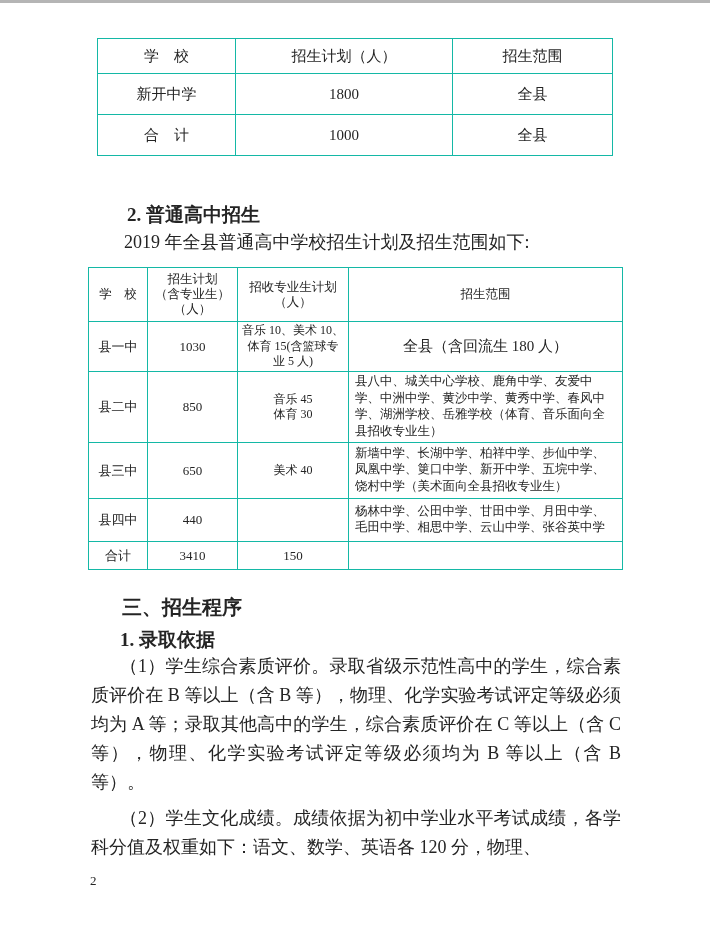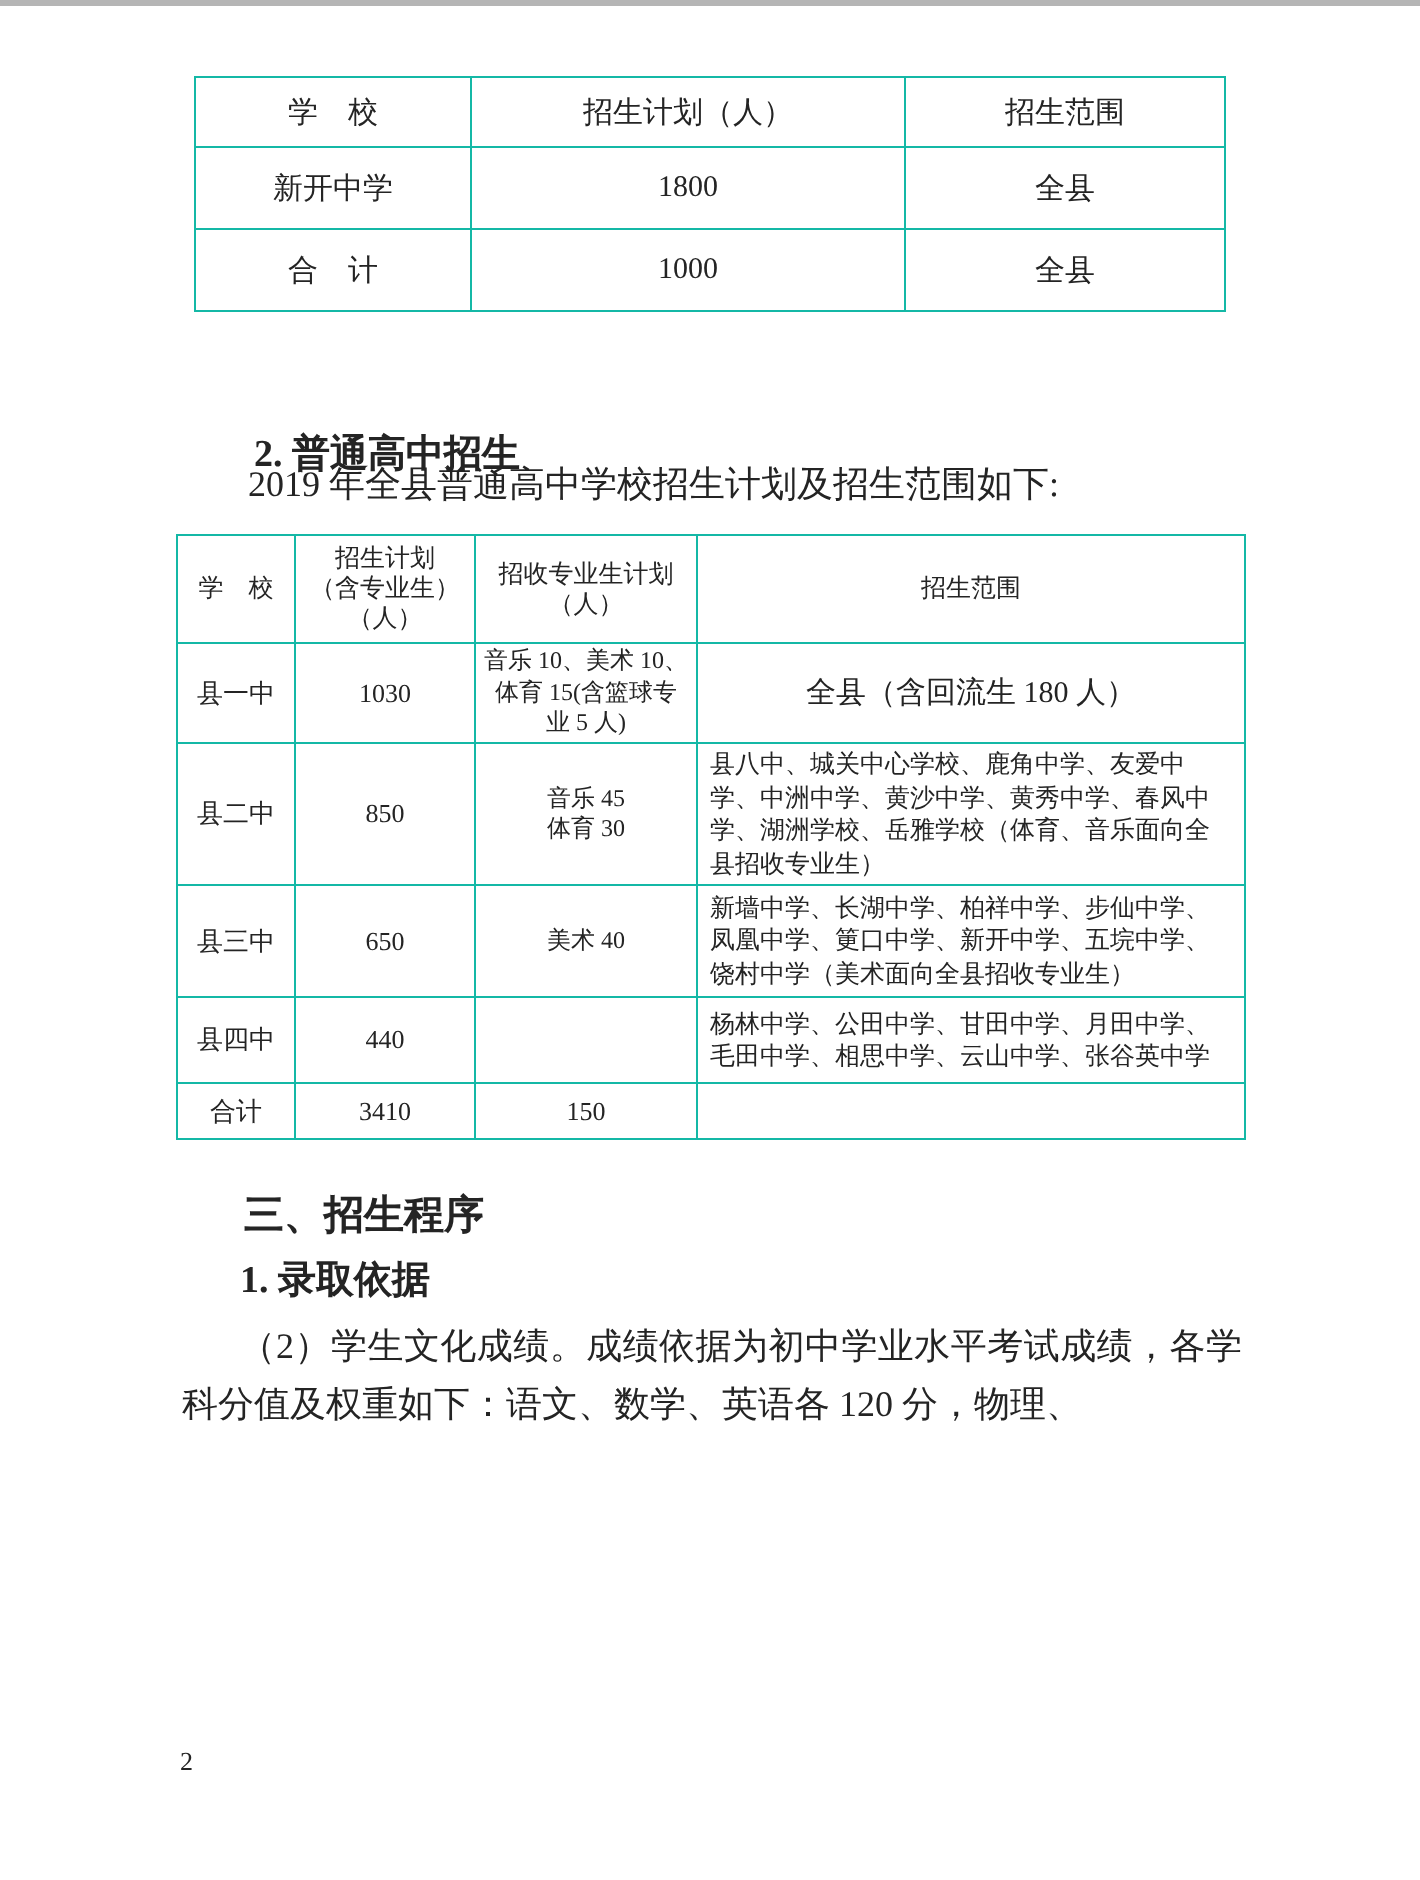--- a/index.html
+++ b/index.html
@@ -17,26 +17,26 @@
   
   #t1{position:absolute;left:97px;top:38px;width:515px;font-size:15px;}
   #t1 tr.hdr{height:35px;}
   #t1 tr.data{height:41px;}
 
   
   #t2{position:absolute;left:88px;top:267px;width:534px;font-size:13px;}
   #t2 .pre{white-space:pre-line;}
   #t2 td.hcell{font-size:12.5px;line-height:15px;}
   #t2 td.spec{font-size:12px;line-height:15.5px;}
-  #t2 td.range-left{text-align:left;padding:2px 6px;font-size:12.5px;line-height:16.5px;}
+  #t2 td.range-left{text-align:left;padding:2px 6px;font-size:12.5px;line-height:16.5px;font-family:Liberation Mono, monospace;}
   #t2 td.range-center{font-size:15px;}
   #t2 td.small-school{font-size:11px;}
 
   .heading{position:absolute;font-weight:bold;white-space:nowrap;}
-  #h-sec2{left:127px;top:202px;font-size:19px;margin-top:12px;}
+  #h-sec2{left:127px;top:202px;font-size:19px;}
   #intro{position:absolute;left:124px;top:230px;font-size:18px;white-space:nowrap;}
   #h-sec3{left:122px;top:594px;font-size:20px;}
   #h-sub1{left:120px;top:627px;font-size:19px;}
 
   #paras{position:absolute;left:91px;top:652px;width:530px;
          font-size:18px;line-height:29px;text-align:justify;}
   #paras p{margin:0;text-indent:1.6em;}
   #paras p.second{margin-top:7px;}
 
   #pagenum{position:absolute;left:90px;top:873px;font-size:13px;}
@@ -125,17 +125,18 @@
       <td>150</td>
       <td></td>
     </tr>
   </tbody>
     </table>
 
   <div id="h-sec3" class="heading">三、招生程序</div>
   <div id="h-sub1" class="heading">1. 录取依据</div>
 
   <div id="paras">
+    <p>（1）学生综合素质评价。录取省级示范性高中的学生，综合素质评价在 B 等以上（含 B 等），物理、化学实验考试评定等级必须均为 A 等；录取其他高中的学生，综合素质评价在 C 等以上（含 C 等），物理、化学实验考试评定等级必须均为 B 等以上（含 B 等）。</p>
     <p class="second">（2）学生文化成绩。成绩依据为初中学业水平考试成绩，各学科分值及权重如下：语文、数学、英语各 120 分，物理、</p>
   </div>
 
   <div id="pagenum">2</div>
 </div>
 
 </body></html>

